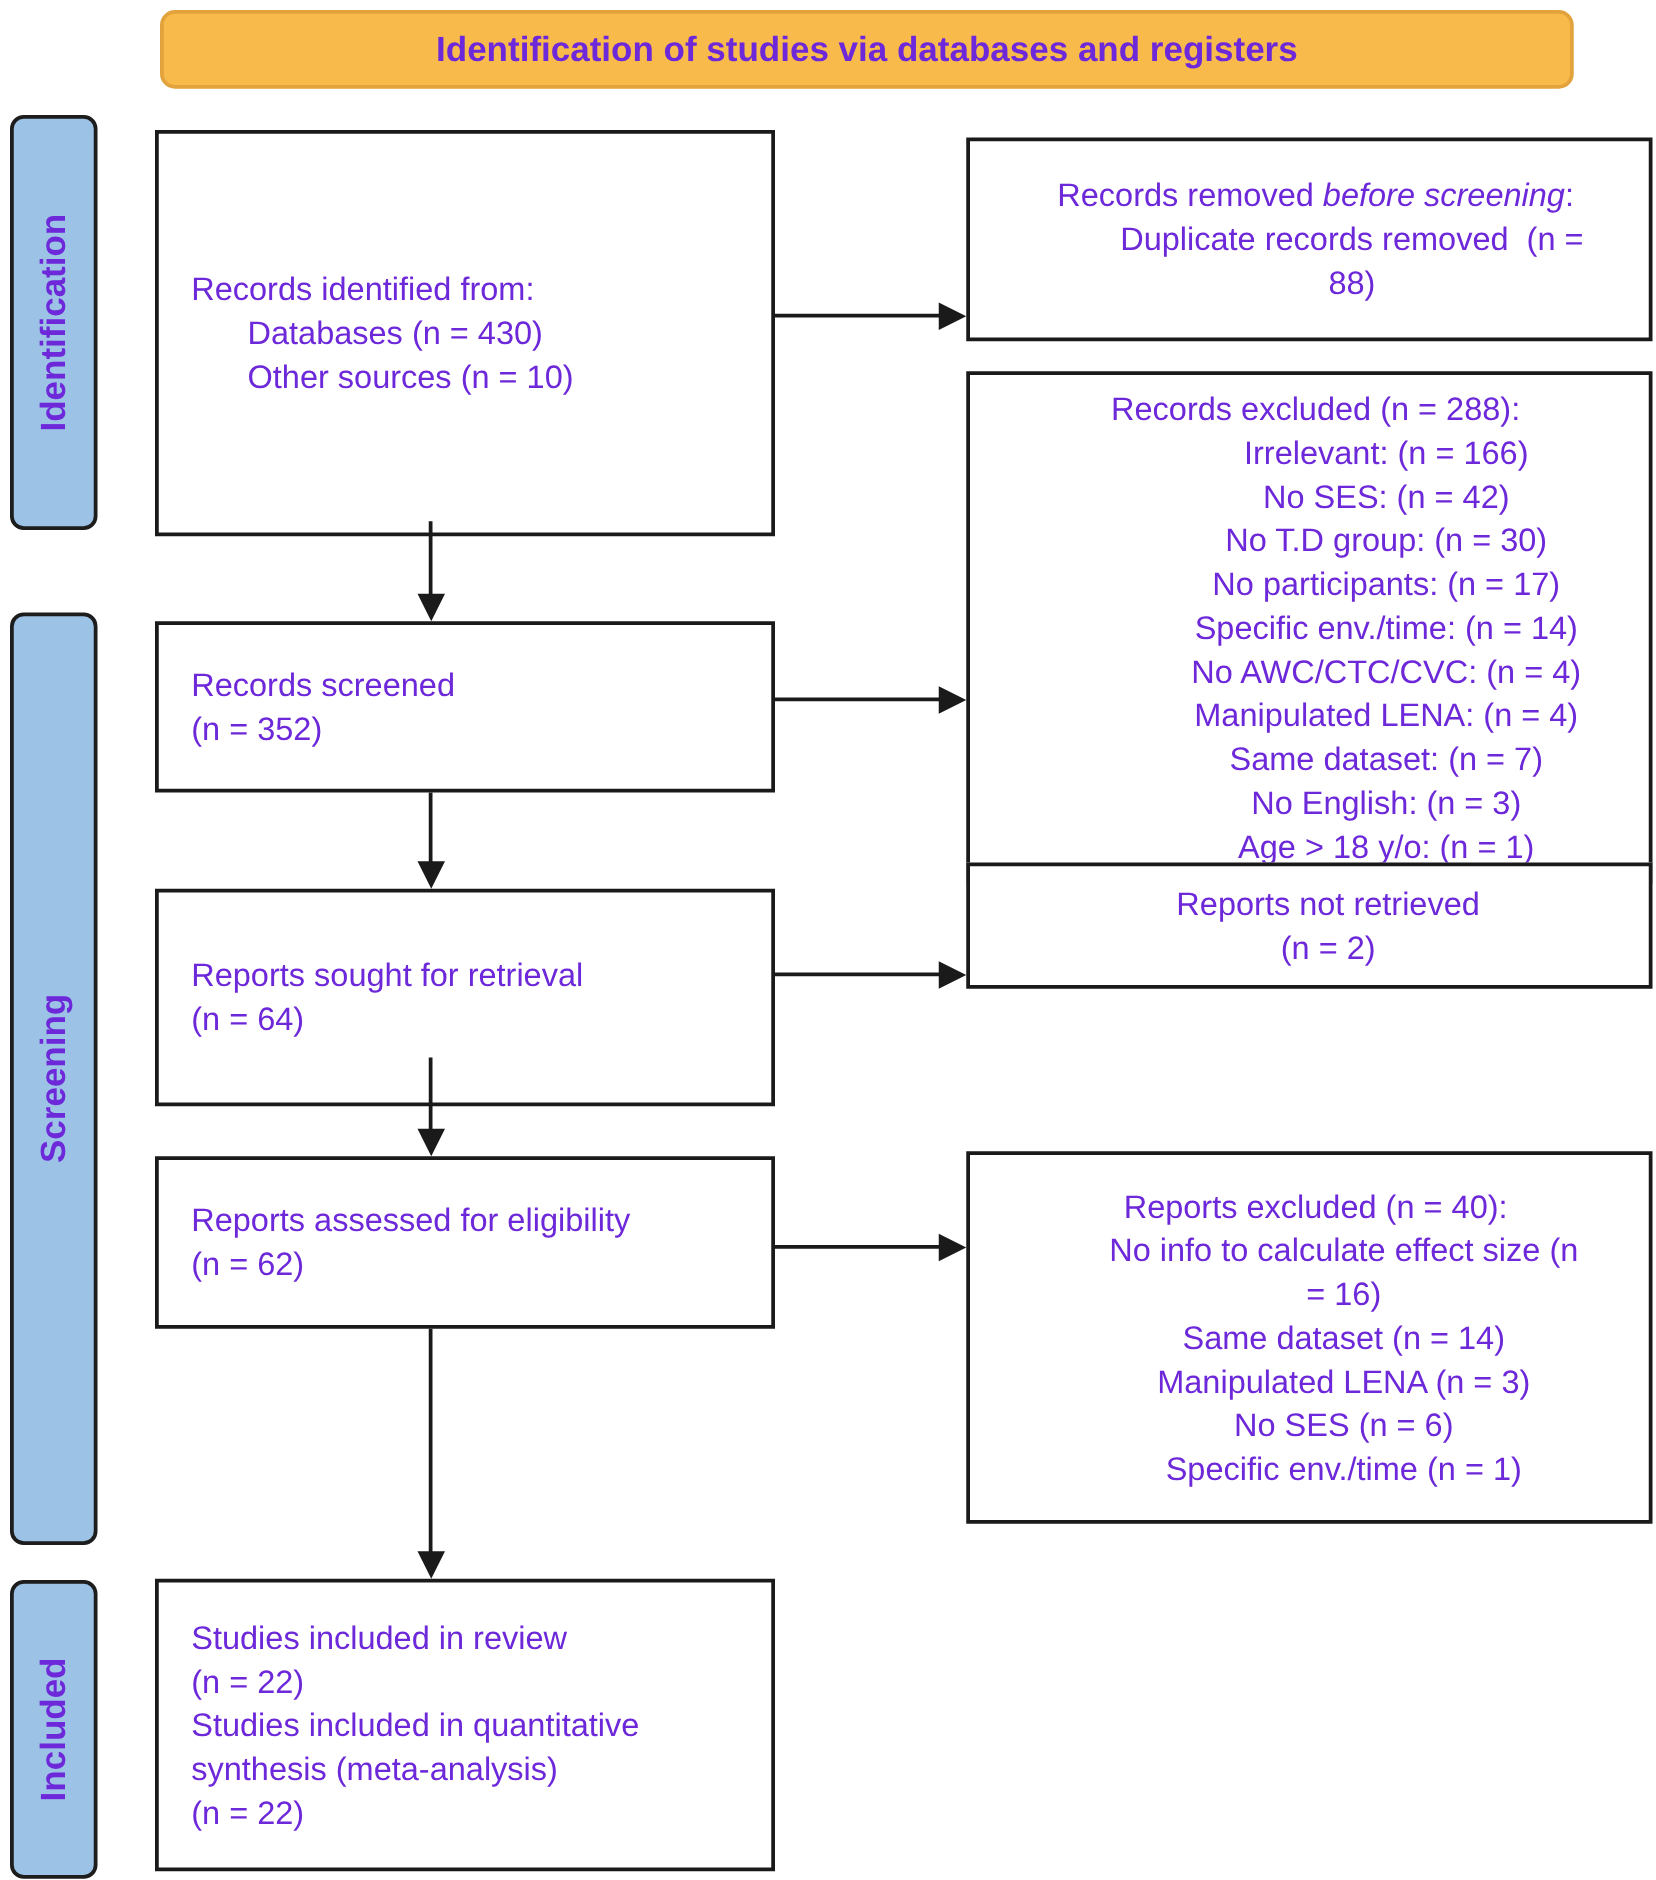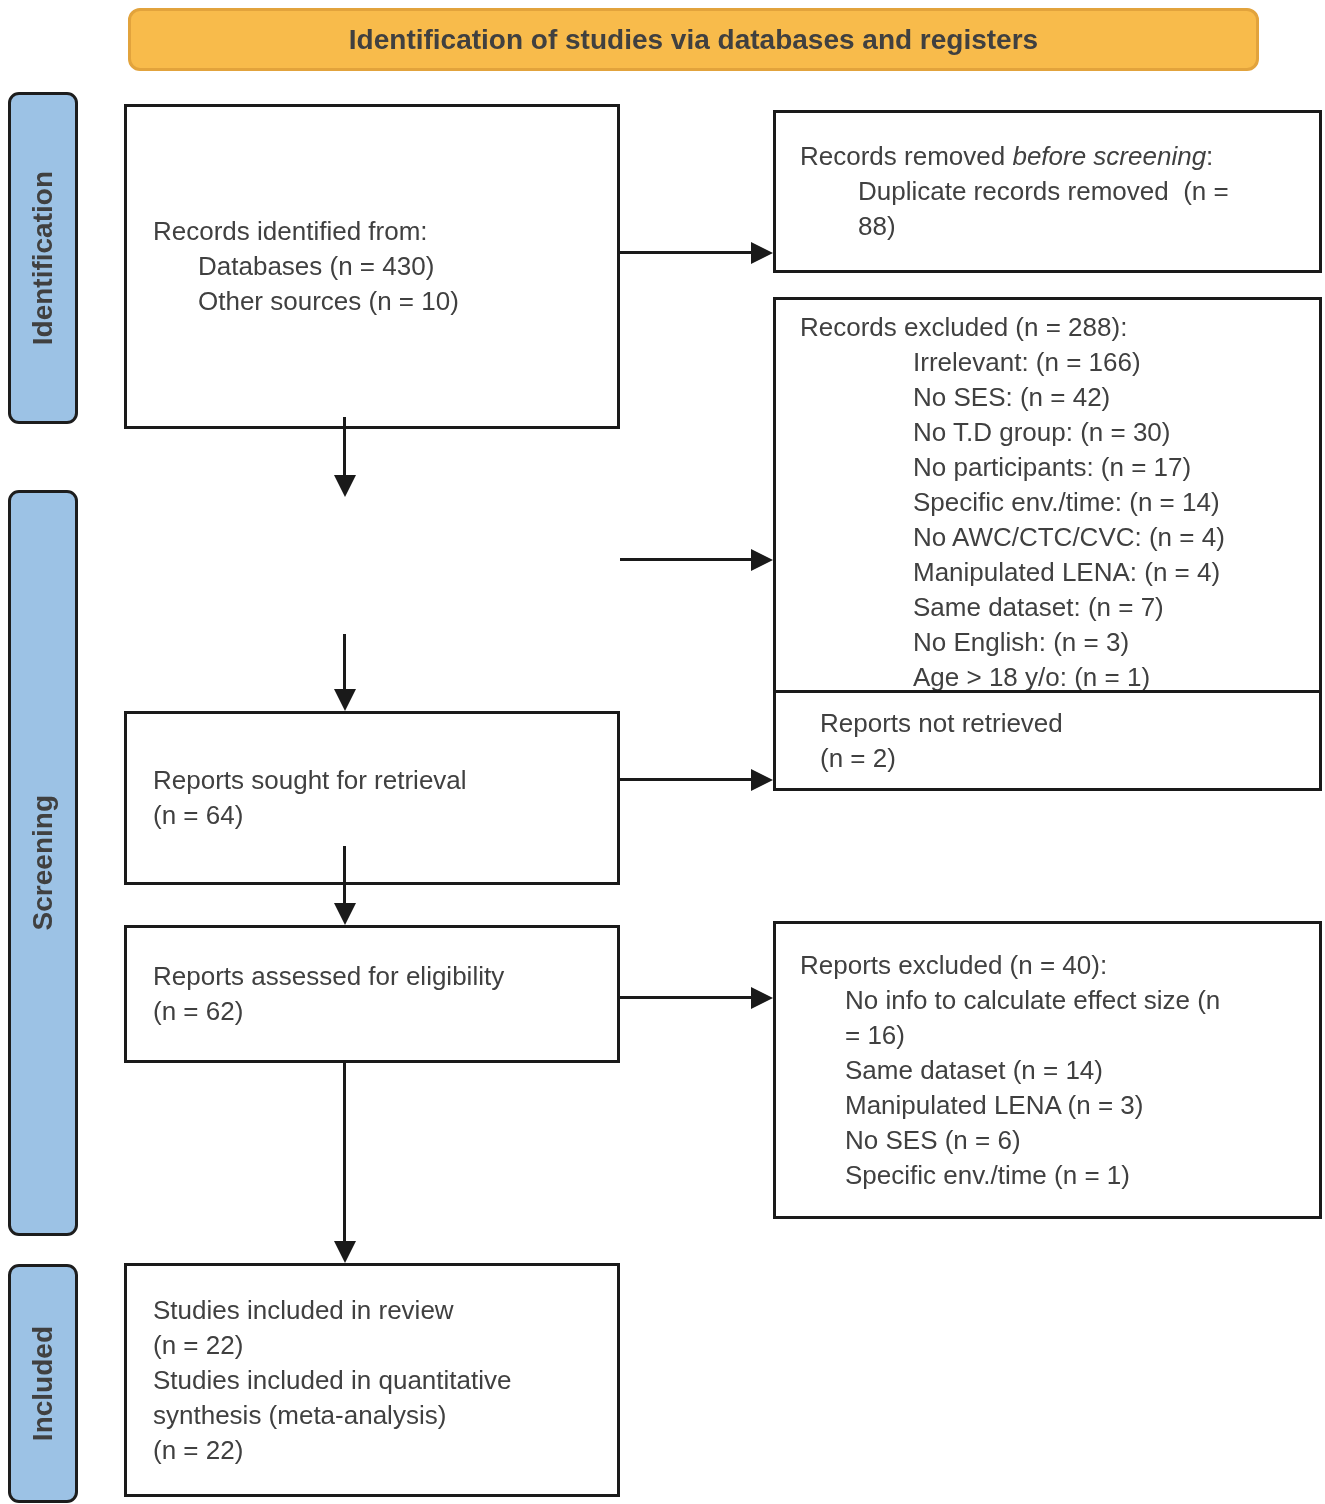--- a/index.html
+++ b/index.html
@@ -1,18 +1,18 @@
 <!DOCTYPE html>
 <html><head>
 <meta charset="utf-8">
 <style>
   html,body { margin:0; padding:0; background:#ffffff; }
   .canvas {
     position:relative; width:1325px; height:1504px; background:#ffffff;
-    font-family:"Liberation Sans", sans-serif; color:#404040;
+    font-family:"Liberation Sans", sans-serif; color:#6d28d9;
   }
   .banner {
     position:absolute; left:128px; top:8px; width:1125px; height:57px;
     background:#F8BB4B; border:3px solid #E2A33C; border-radius:12px;
     display:flex; align-items:center; justify-content:center;
     font-weight:700; font-size:28px;
   }
   .stage {
     position:absolute; left:8px; width:64px;
     background:#9CC2E5; border:3px solid #1d1d1d; border-radius:11px;
@@ -21,21 +21,21 @@
   .vtext {
     writing-mode:vertical-rl; transform:rotate(180deg);
     font-weight:700; font-size:28px; white-space:nowrap;
   }
   .box {
     position:absolute; background:#fff; border:3px solid #1a1a1a;
     display:flex; flex-direction:column; justify-content:center;
     font-size:26px; line-height:35px; box-sizing:border-box;
   }
   .lbox { left:124px; width:496px; padding-left:26px; padding-right:10px; }
-  .rbox { left:773px; width:549px; padding-left:24px; padding-right:14px; }
+  .rbox { left:773px; width:549px; padding-left:24px; padding-right:14px;text-align:center; }
   .line { white-space:pre-wrap; }
   .ind42 { margin-left:58px; }
   .ind45 { margin-left:45px; }
   .ind113 { margin-left:113px; }
   .it { font-style:italic; }
   .hline { position:absolute; height:3px; background:#1a1a1a; }
   .vline { position:absolute; width:3px; background:#1a1a1a; }
   .tri-right { position:absolute; width:0; height:0;
     border-top:11px solid transparent; border-bottom:11px solid transparent;
     border-left:22px solid #1a1a1a; }
@@ -61,20 +61,24 @@
   <div class="stage" style="top:1264px; height:233px;">
     <span class="vtext">Included</span>
   </div>
 
   <div class="box lbox" style="top:104px; height:325px;">
     <div class="line">Records identified from:</div>
     <div class="line ind45">Databases (n = 430)</div>
     <div class="line ind45">Other sources (n = 10)</div>
   </div>
 
+  <div class="box lbox" style="top:497px; height:137px;">
+    <div class="line">Records screened</div>
+    <div class="line">(n = 352)</div>
+  </div>
 
   <div class="box lbox" style="top:711px; height:174px;">
     <div class="line">Reports sought for retrieval</div>
     <div class="line">(n = 64)</div>
   </div>
 
   <div class="box lbox" style="top:925px; height:138px;">
     <div class="line">Reports assessed for eligibility</div>
     <div class="line">(n = 62)</div>
   </div>

